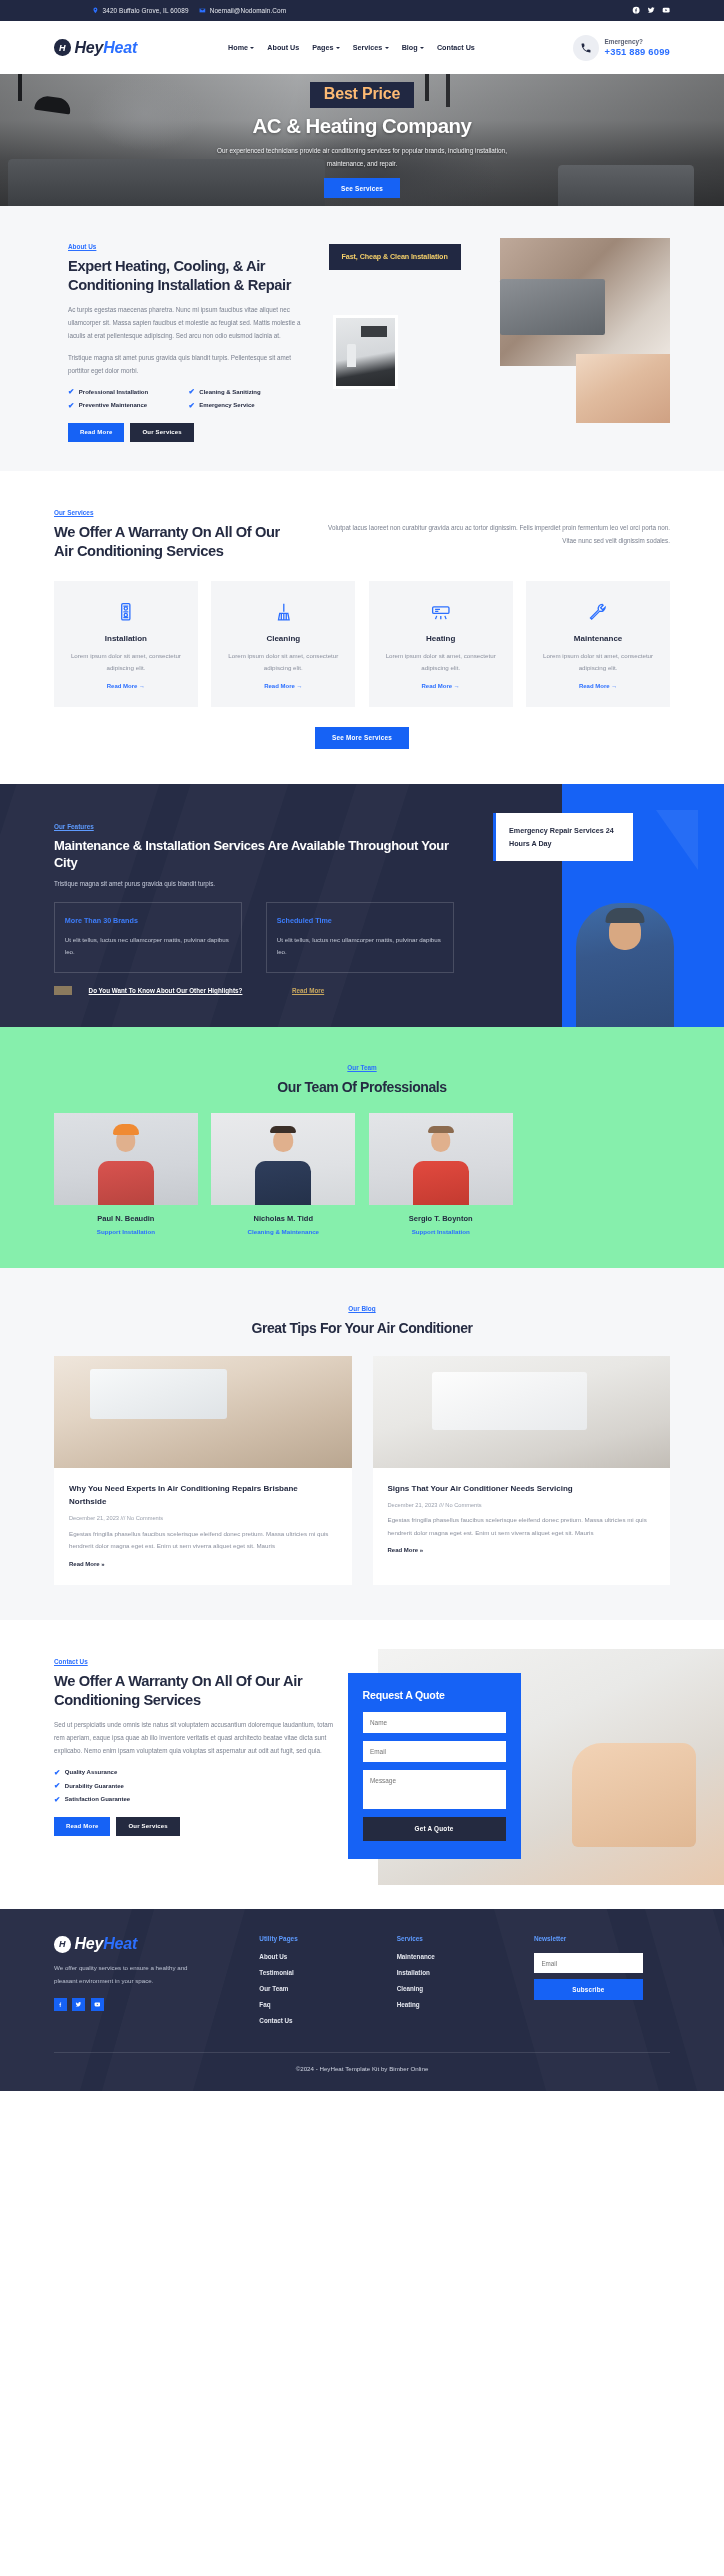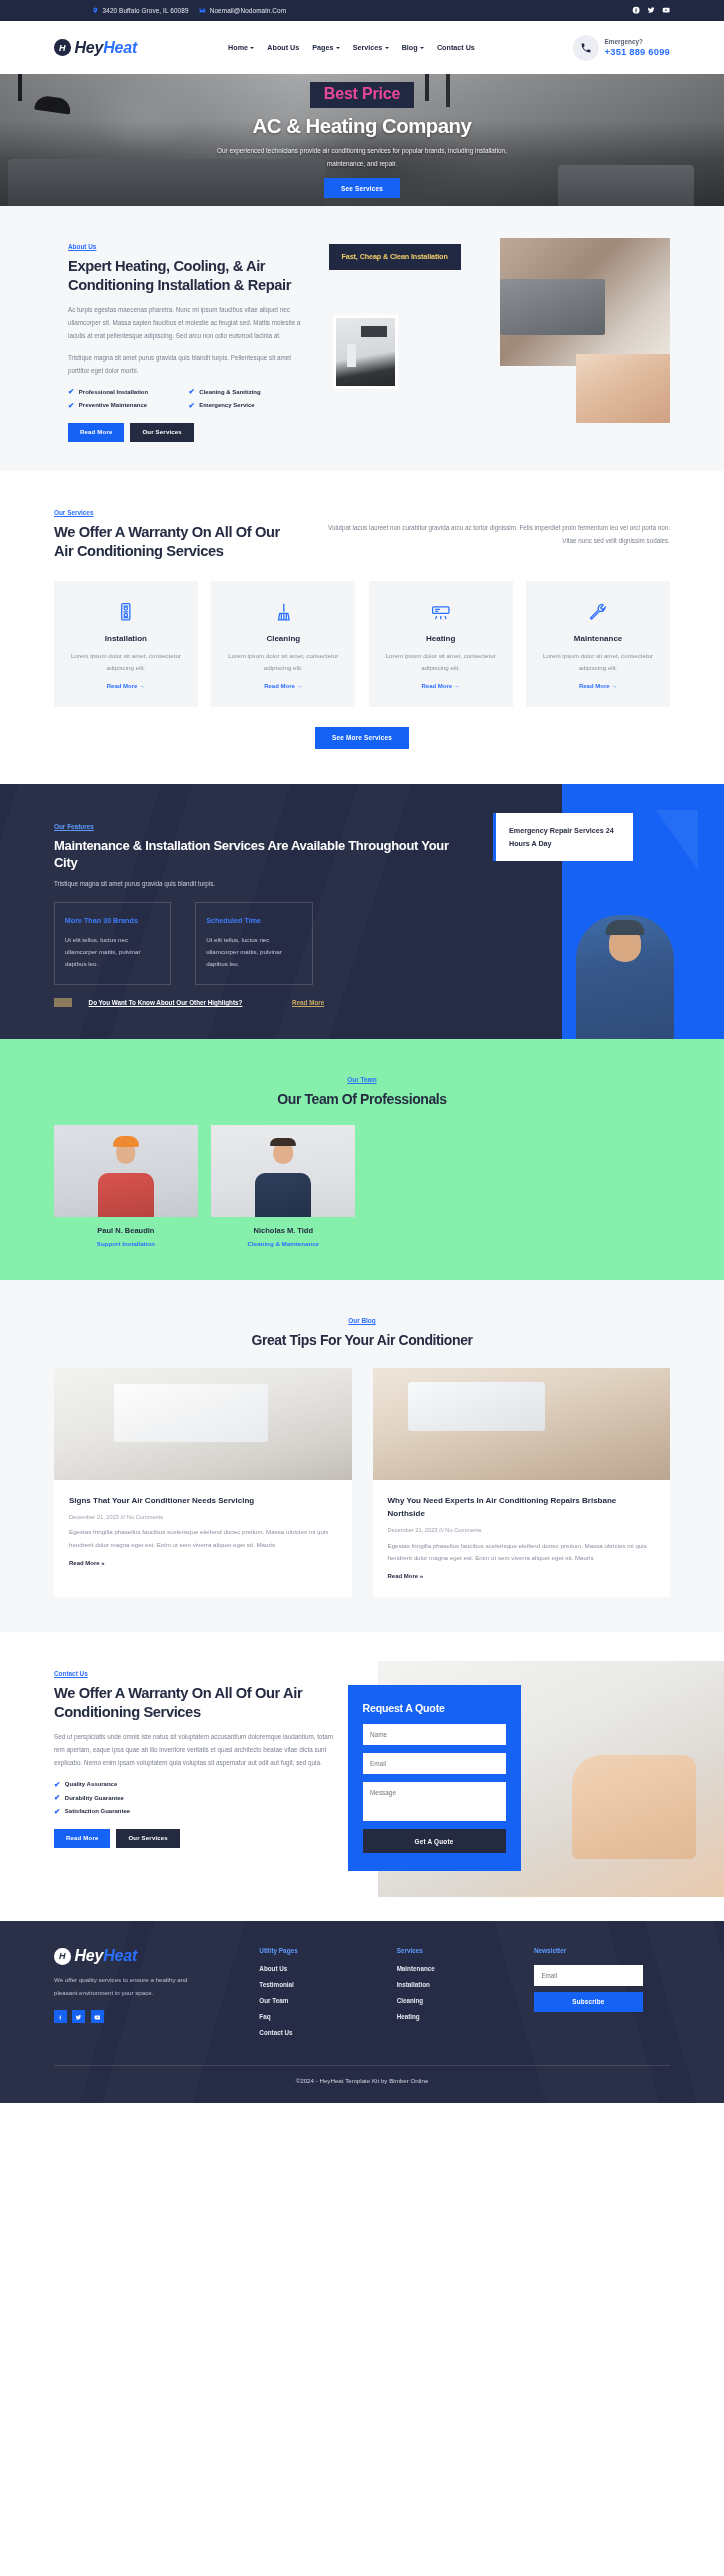--- a/index.html
+++ b/index.html
@@ -93,21 +93,21 @@
     position:absolute; left:7.5px; bottom:0; width:317px; height:47px;
     background: linear-gradient(180deg,#55585c,#3b3e42); border-radius:4.5px 4.5px 0 0;
   }
   .hero-sofa2 {
     position:absolute; right:30px; bottom:0; width:136px; height:41px;
     background: linear-gradient(180deg,#5e6165,#45484c); border-radius:4.5px 4.5px 0 0;
   }
   .hero-inner { position: relative; z-index: 3; text-align: center; width: 100%; }
   .badge-bestprice {
     display: inline-block;
-    background: #212842; color: #ec4899;
+    background: #212842; color: #fdba74;
     font-size: 16px; font-weight: 700; letter-spacing: -0.2px;
     padding: 3.8px 13.6px 4.5px;
   }
   .hero-title {
     color: #fff; font-size: 20.4px; font-weight: 700; letter-spacing: -0.5px;
     margin-top: 7.5px; text-shadow: 0 0.8px 3px rgba(0,0,0,.4);
   }
   .hero-sub {
     color: #f0f1f3; font-size: 6.4px; line-height: 1.95; margin-top: 6.8px;
     max-width: 317px; margin-left: auto; margin-right: auto;
@@ -218,21 +218,21 @@
     width:32px; height:35px; background:#d8a882; border-radius:15px;
   }
   .feat-person::after {
     content:''; position:absolute; left:50%; top:4.5px; transform:translateX(-50%);
     width:39px; height:15px; background:#3c4a58; border-radius: 16.6px 16.6px 2.3px 2.3px;
   }
   .feat-inner { position: relative; z-index: 4; max-width: 400px; }
   .eyebrow-light { color:#5e9bff; }
   .h2-light { color:#fff; font-size: 13px; font-weight: 700; line-height: 1.35; letter-spacing:-0.3px; }
   .feat-sub { font-size: 6.3px; color: #c9cedd; margin-top: 8.3px; }
-  .feat-grid { display: grid; grid-template-columns: repeat(3,1fr); gap: 24px; margin-top: 15px; }
+  .feat-grid { display: grid; grid-template-columns: repeat(2,1fr); gap: 24px; margin-top: 15px; }
   .feat-card { border: 0.8px solid rgba(255,255,255,.16); padding: 12px 9.8px 13.6px; }
   .feat-card h4 { color: #3d7dfb; font-size: 7.2px; font-weight: 700; line-height: 1.75; }
   .feat-card p { color: #c4c9d6; font-size: 6.2px; line-height: 1.95; margin-top: 6px; }
   .feat-bottom { display: flex; align-items: center; gap: 16.6px; margin-top: 13.6px; position: relative; z-index: 4; }
   .feat-swatch { width: 18px; height: 9px; background: #8b7a5e; }
   .feat-q { font-size: 6.3px; font-weight: 700; color: #fff; text-decoration: underline; cursor: pointer; }
   .feat-read { font-size: 6.3px; font-weight: 700; color: #c9a85f; text-decoration: underline; cursor: pointer; margin-left: 33px; }
   .badge-emergency {
     position: absolute; right: 91px; top: 29px; z-index: 6;
     background: #fff; color: #252b42; width: 140px;
@@ -575,40 +575,49 @@
       </div>
       <div class="team-card">
         <div class="team-photo tp-c">
           <span class="tp-body" style="background:linear-gradient(170deg,#2f3e5c,#24314a);"></span>
           <span class="tp-head"></span>
           <span class="tp-hat" style="background:#3b2f28;height:7.5px;top:14%;"></span>
         </div>
         <div class="team-name">Nicholas M. Tidd</div>
         <div class="team-role">Cleaning &amp; Maintenance</div>
       </div>
+      <div class="team-card">
+        <div class="team-photo tp-d">
+          <span class="tp-body" style="background:linear-gradient(170deg,#e24a3f,#c33a30);"></span>
+          <span class="tp-head"></span>
+          <span class="tp-hat" style="background:#8c6b4f;height:7.5px;top:14%;"></span>
+        </div>
+        <div class="team-name">Sergio T. Boynton</div>
+        <div class="team-role">Support Installation</div>
+      </div>
     </div>
   </div>
 
   <div class="blog">
     <span class="sec-center-eyebrow">Our Blog</span>
     <div class="sec-center-title">Great Tips For Your Air Conditioner</div>
     <div class="blog-grid">
       <div class="blog-card">
+        <div class="blog-img bi-a"></div>
+        <div class="blog-body">
+          <div class="blog-title">Why You Need Experts In Air Conditioning Repairs Brisbane Northside</div>
+          <div class="blog-meta">December 21, 2023 /// No Comments</div>
+          <div class="blog-text">Egestas fringilla phasellus faucibus scelerisque eleifend donec pretium. Massa ultricies mi quis hendrerit dolor magna eget est. Enim ut sem viverra aliquet eget sit. Mauris</div>
+          <span class="blog-more">Read More »</span>
+        </div>
+      </div>
+      <div class="blog-card">
         <div class="blog-img bi-b"></div>
         <div class="blog-body">
           <div class="blog-title">Signs That Your Air Conditioner Needs Servicing</div>
-          <div class="blog-meta">December 21, 2023 /// No Comments</div>
-          <div class="blog-text">Egestas fringilla phasellus faucibus scelerisque eleifend donec pretium. Massa ultricies mi quis hendrerit dolor magna eget est. Enim ut sem viverra aliquet eget sit. Mauris</div>
-          <span class="blog-more">Read More »</span>
-        </div>
-      </div>
-      <div class="blog-card">
-        <div class="blog-img bi-a"></div>
-        <div class="blog-body">
-          <div class="blog-title">Why You Need Experts In Air Conditioning Repairs Brisbane Northside</div>
           <div class="blog-meta">December 21, 2023 /// No Comments</div>
           <div class="blog-text">Egestas fringilla phasellus faucibus scelerisque eleifend donec pretium. Massa ultricies mi quis hendrerit dolor magna eget est. Enim ut sem viverra aliquet eget sit. Mauris</div>
           <span class="blog-more">Read More »</span>
         </div>
       </div>
     </div>
   </div>
 
   <div class="contact">
     <div class="contact-left">

